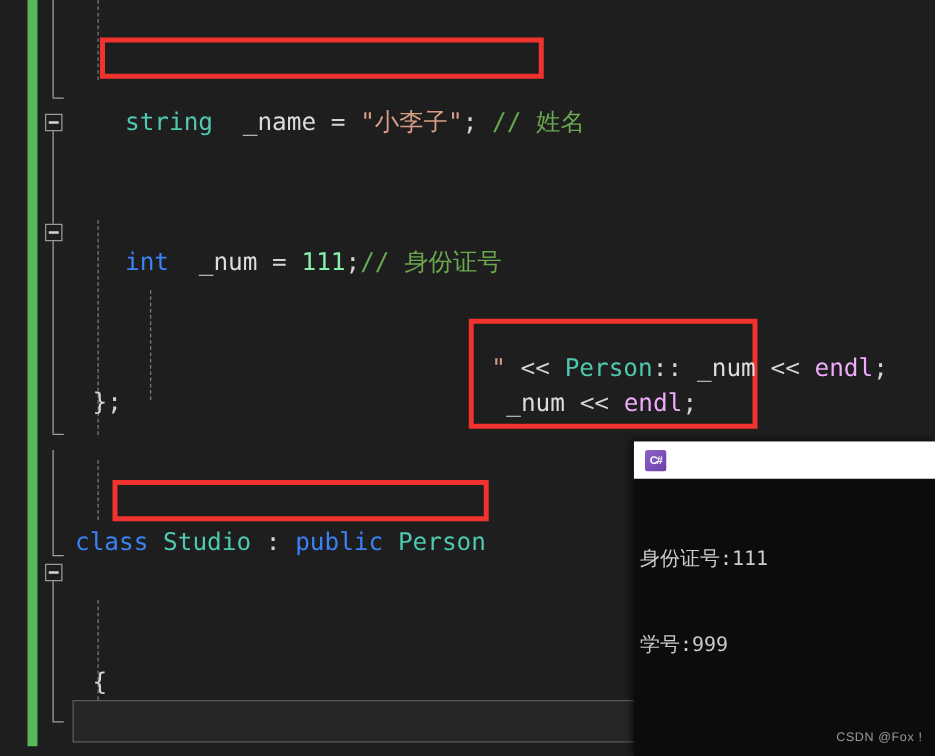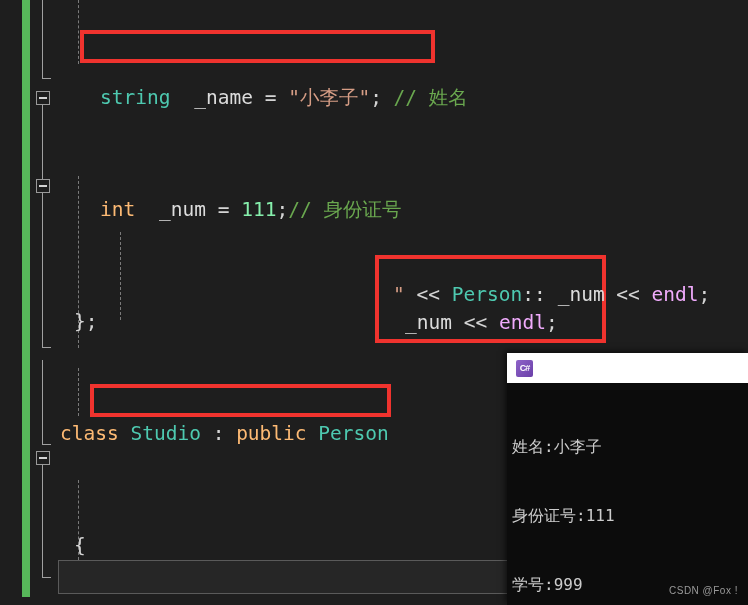--- a/index.html
+++ b/index.html
@@ -41,21 +41,21 @@
     font-size:19.5px;
     line-height:28px;
     white-space:pre;
     letter-spacing:0px;
   }
   .ln{height:28px;}
   
   .guide{position:absolute;width:0;border-left:1px dashed #7a7a7a;}
 
   
-  .kw{color:#fdba74;}        
+  .kw{color:#3b82f6;}        
   .type{color:#4ec9b0;}        
   .num{color:#86efac;}       
   .str{color:#d69d85;}       
   .cmt{color:#6aa84f;}        
   .op{color:#d4d4d4;}
   .endl{color:#f0abfc;}
   .var{color:#dcdcdc;margin-left:12px;}
 
   
   .redbox{
@@ -194,21 +194,20 @@
   <div class="inner"><span class="str">"</span><span class="op"> &lt;&lt; </span><span class="type">Person</span><span class="op">::</span><span class="var">_num</span><span class="op"> &lt;&lt; </span><span class="endl">endl</span><span class="op">;</span><br><span class="var">_num</span><span class="op"> &lt;&lt; </span><span class="endl">endl</span><span class="op">;</span></div>
 </div>
 
 <div class="redbox" id="redbox-3" style="left:90px;top:384px;width:301px;height:33px;"></div>
 
 <div id="console">
   <div id="console-titlebar">
     <div id="console-icon">C#</div>
   </div>
   <div id="console-body">
-    <div>姓名:小李子</div>
     <div>身份证号:111</div>
     <div>学号:999</div>
     
     
     
     
   </div>
   <div id="watermark">CSDN @Fox !</div>
 </div>
 

